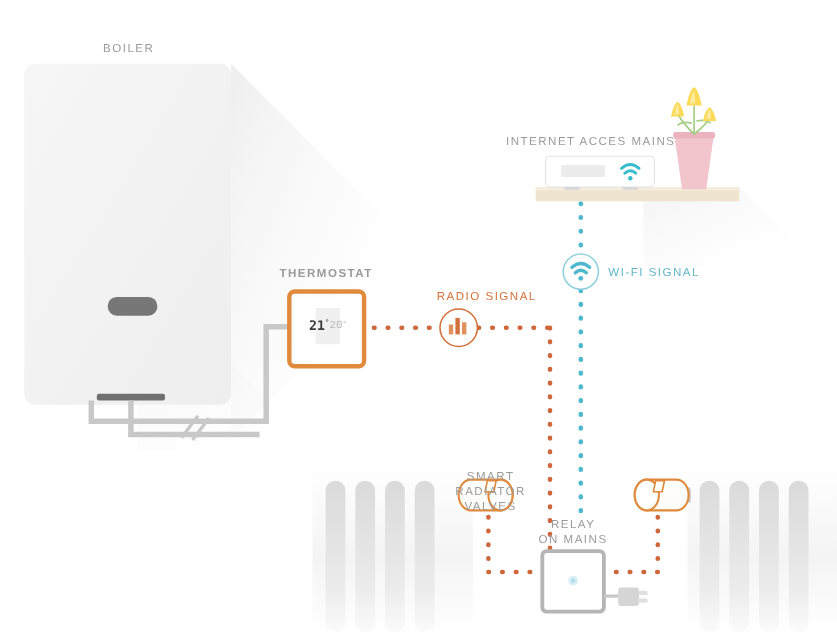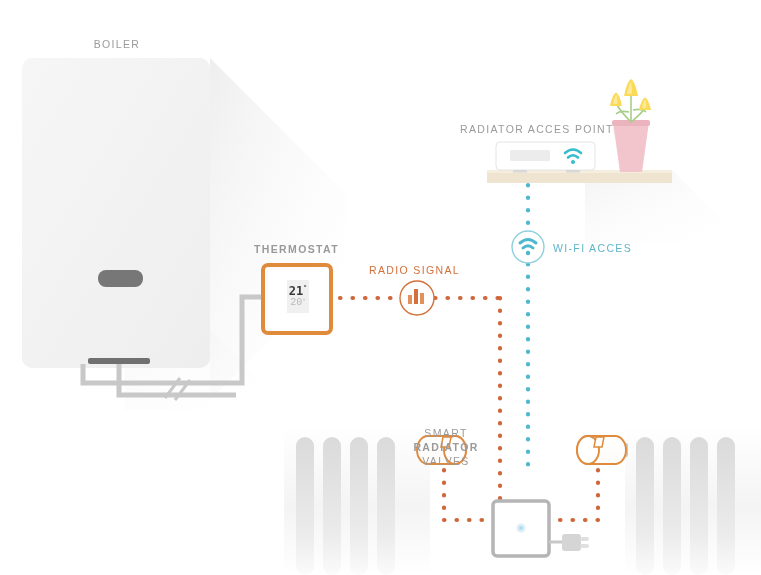--- a/index.html
+++ b/index.html
@@ -20,21 +20,21 @@
   .lbl {
     position: absolute;
     color: #9a9a9a;
     font-size: 10.5px;
     letter-spacing: 1.35px;
     font-family: "Liberation Sans", sans-serif;
     white-space: nowrap;
     text-align: center;
     line-height: 14px;
   }
-  .lbl.orange { color: #d4703a; }
+  .lbl.orange { color: #d4703a; margin-left: 28px; }
   .lbl.teal { color: #5fb6c9; }
   svg.layer {
     position: absolute;
     left: 0; top: 0;
     width: 761px;
     height: 575px;
   }
 </style>
 </head>
 <body>
@@ -210,32 +210,36 @@
     </g>
 
   </svg>
 
   <div class="lbl" style="left:72px; top:37px; width:90px;">BOILER</div>
 
   <div class="lbl" style="left:244px; top:242px; width:105px;font-weight:bold;">THERMOSTAT</div>
 
   <div class="lbl orange" style="left:362px; top:263px; width:105px;">RADIO SIGNAL</div>
 
-  <div class="lbl" style="left:460px; top:122px; width:140px;">RADIATOR ACCES POINT</div>
-
-  <div class="lbl teal" style="left:553px; top:241px; width:100px; text-align:left;">WI-FI ACCES</div>
+  <div class="lbl" style="left:460px; top:122px; width:140px;">INTERNET ACCES MAINS</div>
+
+  <div class="lbl teal" style="left:553px; top:241px; width:100px; text-align:left;">WI-FI SIGNAL</div>
 
   <div style="position:absolute; left:398px; top:379px; width:96px;">
     <div class="lbl" style="position:static; width:96px;margin-top:47px;">SMART</div>
-    <div class="lbl" style="position:static; width:96px;font-weight:bold;">RADIATOR</div>
+    <div class="lbl" style="position:static; width:96px;">RADIATOR</div>
     <div class="lbl" style="position:static; width:96px;text-align:center;">VALVES</div>
   </div>
 
-
-  <div style="position:absolute; left:287px; top:279px; width:22px; height:34px; display:flex; flex-direction:column; align-items:center; justify-content:center;">
+  <div style="position:absolute; left:478px; top:470px; width:86px;">
+    <div class="lbl" style="position:static; width:86px;">RELAY</div>
+    <div class="lbl" style="position:static; width:86px;">ON MAINS</div>
+  </div>
+
+  <div style="position:absolute; left:287px; top:279px; width:22px; height:34px; display:flex; flex-direction:row; align-items:center; justify-content:center;">
     <div style="display:flex; align-items:flex-start; line-height:1;">
       <span style="font-family:'DejaVu Sans Mono', monospace; font-size:12px; font-weight:bold; color:#3a3a3a;">21</span>
       <span style="font-family:'DejaVu Sans Mono', monospace; font-size:7px; color:#3a3a3a;">°</span>
     </div>
     <div style="display:flex; align-items:flex-start; line-height:1; margin-top:1px;">
       <span style="font-family:Liberation Mono, monospace; font-size:10px; color:#b9b9b9;text-align:right;">20</span>
       <span style="font-family:'DejaVu Sans Mono', monospace; font-size:6px; color:#b9b9b9;">°</span>
     </div>
   </div>
 

